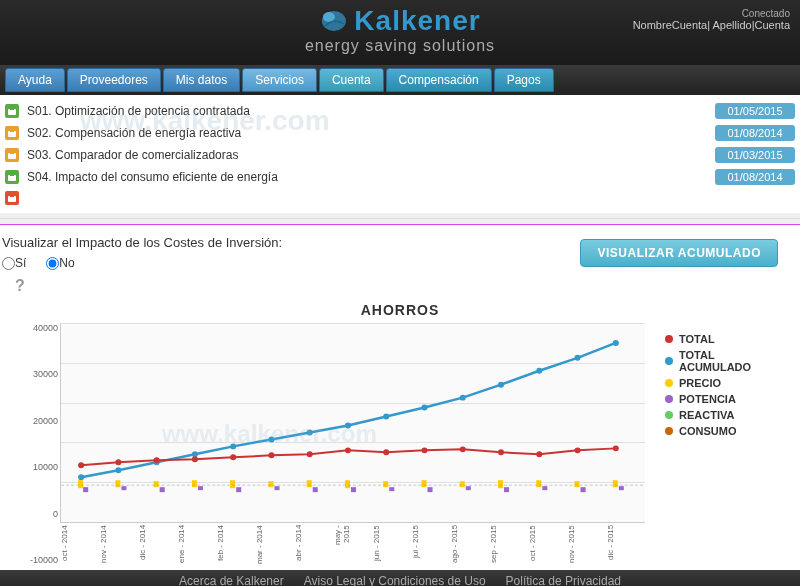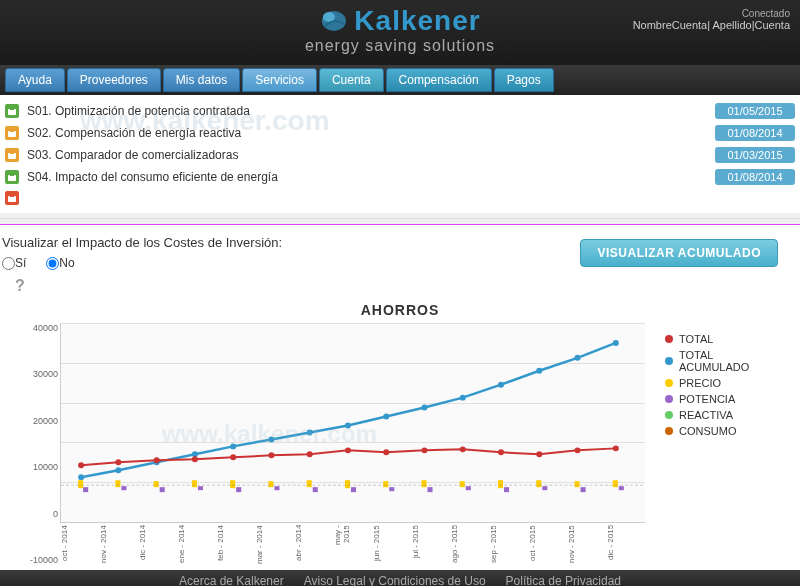--- a/index.html
+++ b/index.html
@@ -217,20 +217,21 @@
       padding-left: 10px;
       padding-top: 10px;
     }
     .legend-item {
       display: flex;
       align-items: center;
       gap: 6px;
       margin-bottom: 4px;
       font-size: 11px;
       color: #333;
+      font-weight: bold;
     }
     .legend-dot {
       width: 8px;
       height: 8px;
       border-radius: 50%;
       flex-shrink: 0;
     }
 
     
     .y-axis {

